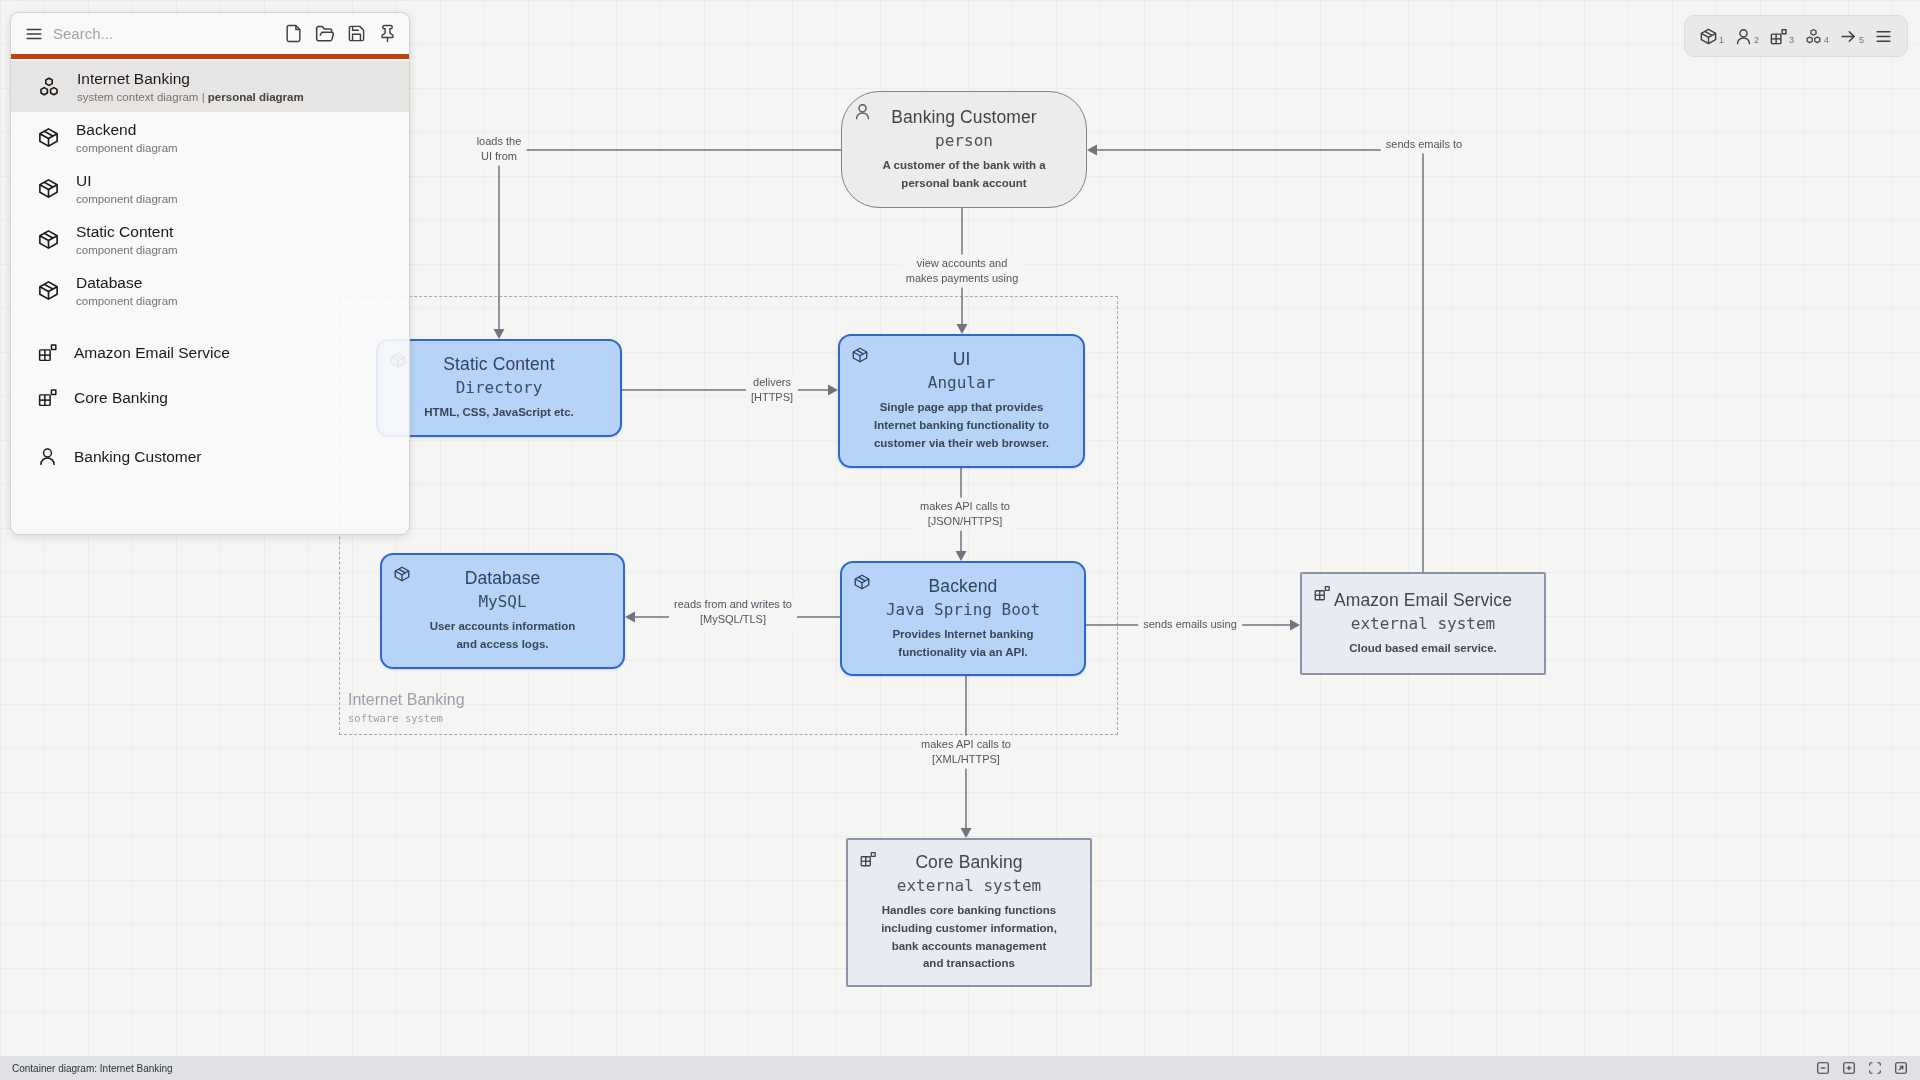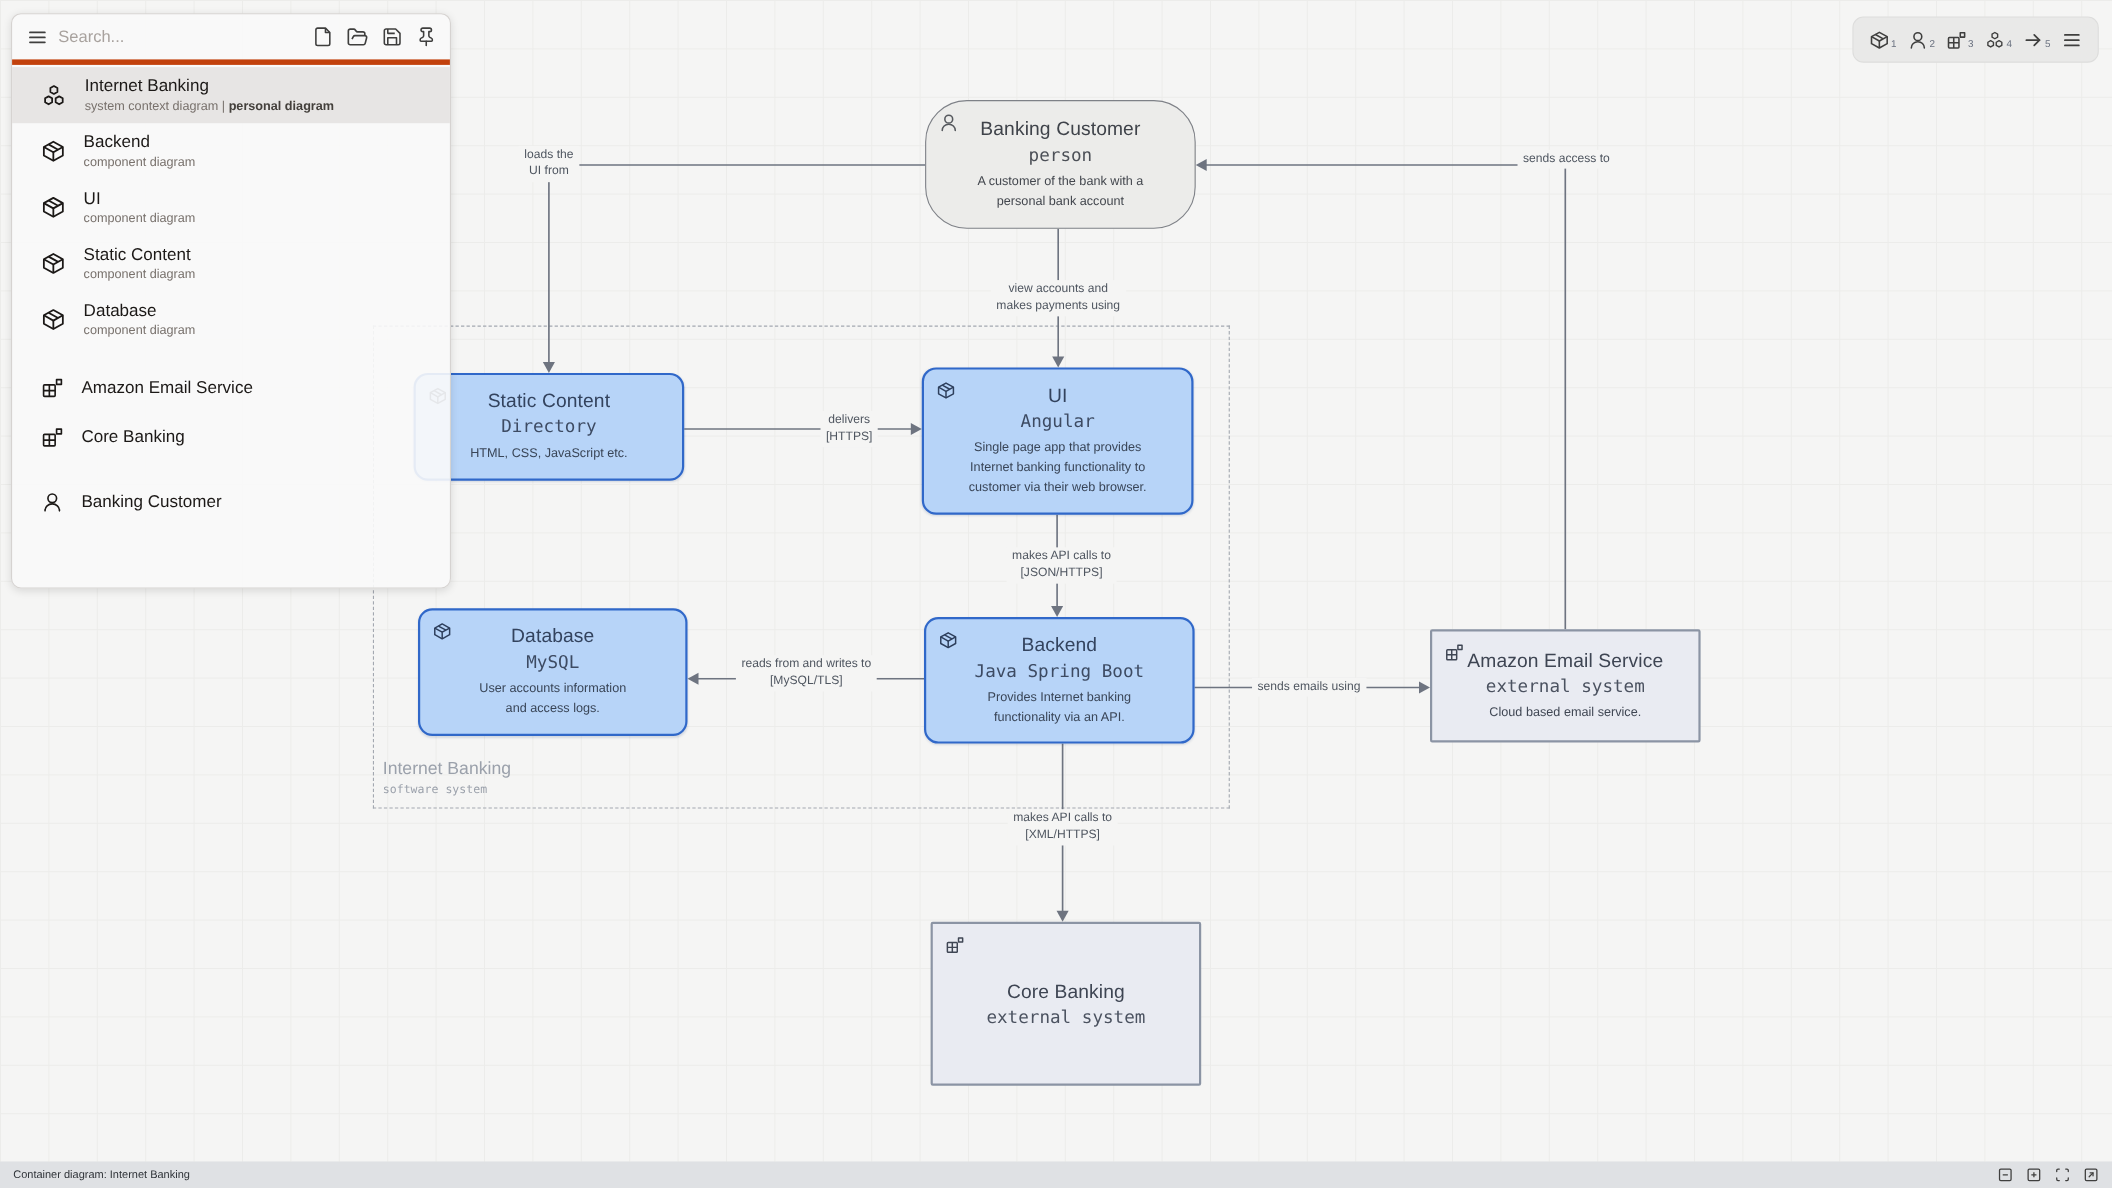--- a/index.html
+++ b/index.html
@@ -26,21 +26,21 @@
   .edge-label { position:absolute; transform:translate(-50%,-50%); z-index:3;
     background:#f5f5f4; padding:1px 5px; font-size:11px; line-height:1.4;
     color:#4f5660; text-align:center; white-space:nowrap; }
 
   
   .node { position:absolute; z-index:4; display:flex; flex-direction:column;
     align-items:center; justify-content:center; text-align:center; padding:8px 12px; }
   .node-icon { position:absolute; left:11px; top:10px; }
   .node-title { font-size:17.5px; font-weight:500; letter-spacing:.1px; }
   .node-tech { font-family:"DejaVu Sans Mono", monospace; font-size:16px; margin-top:3px; }
-  .node-desc { font-size:11.5px; line-height:1.55; margin-top:7px; }
+  .node-desc { font-size:11.5px; line-height:1.55; margin-top:7px;font-weight:bold; }
 
   .node.container { background:#b7d4f8; border:2px solid #3068c9; border-radius:13px;
     box-shadow:0 1px 2px rgba(30,60,120,.15); }
   .node.container .node-title { color:#33435e; }
   .node.container .node-tech  { color:#3d4b63; }
   .node.container .node-desc  { color:#394557; }
 
   .node.person { background:#ececea; border:1.6px solid #7e8187; border-radius:38px; }
   .node.person .node-title { color:#3f434a; }
   .node.person .node-tech  { color:#4c5057; }
@@ -120,21 +120,21 @@
       <polygon points="1300,625 1290,619.5 1290,630.5"></polygon>
       <polygon points="966,838 960.5,828 971.5,828"></polygon>
     </g>
   </svg>
 
   <div class="edge-label" style="left:499px; top:149px">
     <div>loads the</div>
       <div>UI from</div>
   </div>
   <div class="edge-label" style="left:1424px; top:145px">
-    <div>sends access to</div>
+    <div>sends emails to</div>
   </div>
   <div class="edge-label" style="left:962px; top:271px">
     <div>view accounts and</div>
       <div>makes payments using</div>
   </div>
   <div class="edge-label" style="left:772px; top:390px">
     <div>delivers</div>
       <div>[HTTPS]</div>
   </div>
   <div class="edge-label" style="left:965px; top:514px">
@@ -242,20 +242,26 @@
 
   <div class="node external" style="left:846px; top:838px; width:246px; height:149px">
     <svg class="node-icon" width="18" height="18" viewBox="0 0 24 24" stroke="#3f4654" stroke-width="1.8" fill="none" stroke-linejoin="round">
         <rect x="3" y="9" width="12" height="12" rx="1"></rect>
         <path d="M9 9v12"></path>
         <path d="M3 15h12"></path>
         <rect x="16.5" y="3.5" width="5" height="5"></rect>
       </svg>
     <div class="node-title">Core Banking</div>
     <div class="node-tech">external system</div>
+    <div class="node-desc">
+      <div>Handles core banking functions</div>
+      <div>including customer information,</div>
+      <div>bank accounts management</div>
+      <div>and transactions</div>
+    </div>
   </div>
 </div>
 
 <div class="sidebar">
   <div class="sb-header">
     <svg width="18" height="18" viewBox="0 0 24 24" stroke="#3f3f3e" stroke-width="2.2" fill="none" stroke-linecap="round">
         <path d="M3 6h18"></path>
         <path d="M3 12h18"></path>
         <path d="M3 18h18"></path>
       </svg>

